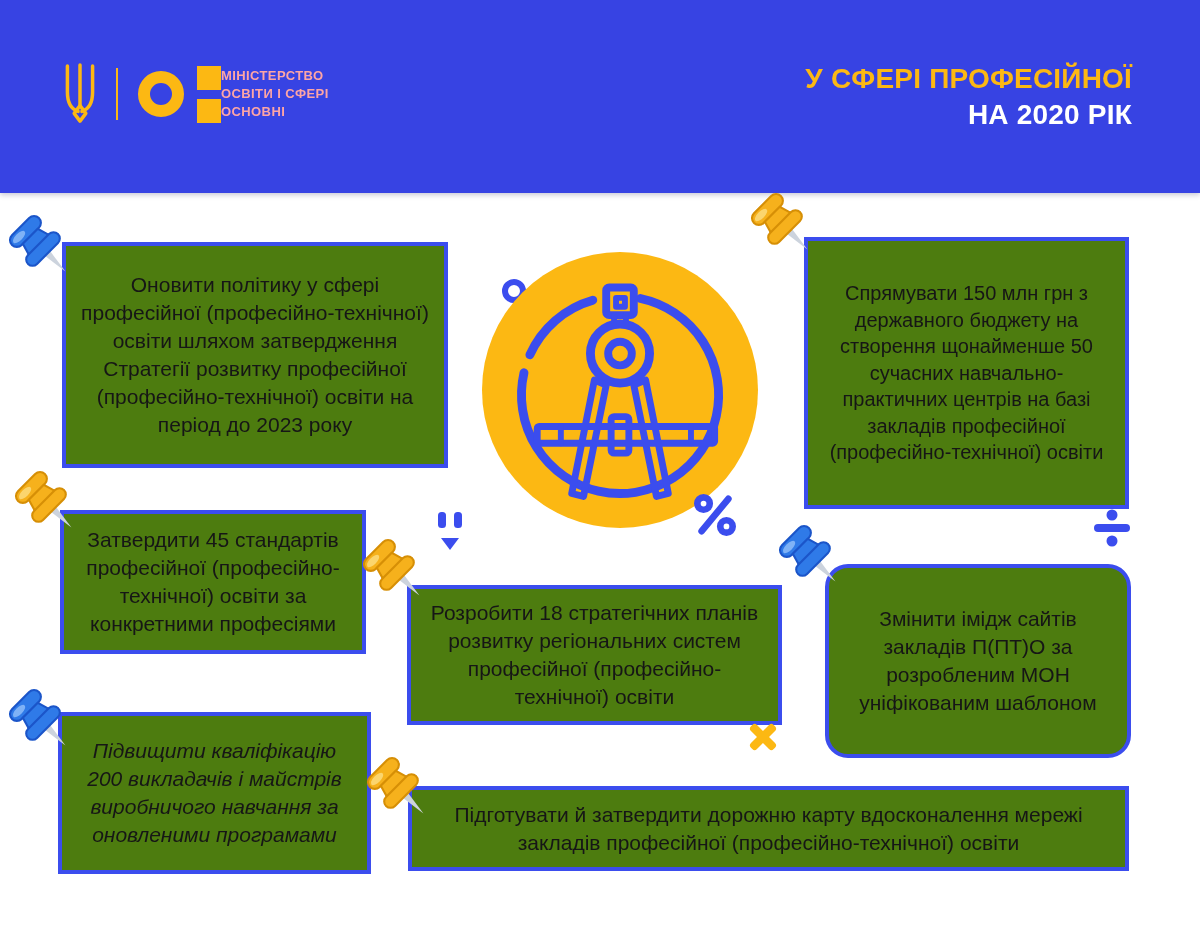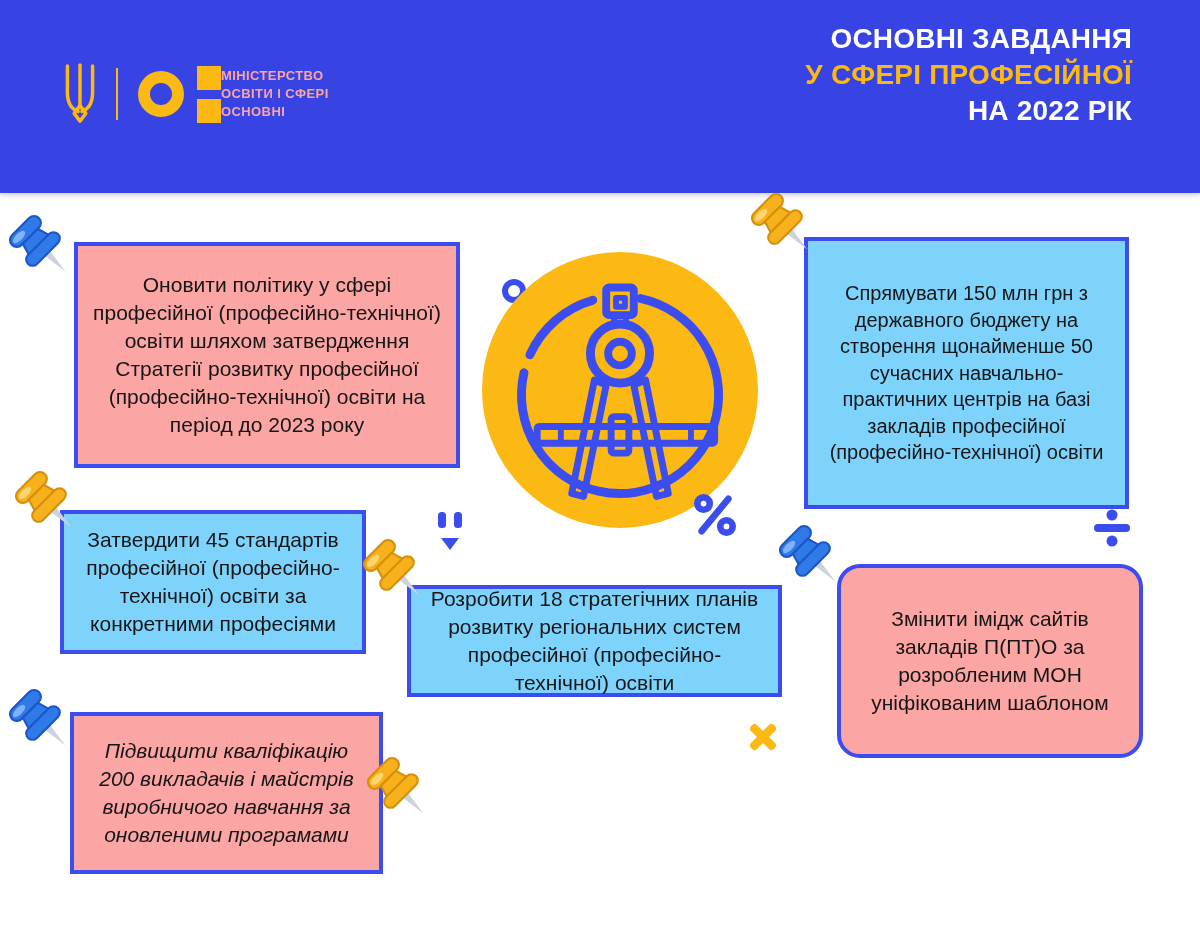--- a/index.html
+++ b/index.html
@@ -24,34 +24,34 @@
   .logo-colon span{width:24px;height:24px;background:#FCB813;display:block;}
   .logo-text{
     color:#fca5a5;font-size:13px;font-weight:700;
     line-height:1.36;letter-spacing:.4px;white-space:nowrap;
   }
   .title{
     position:absolute;right:68px;top:21px;text-align:right;
     font-weight:700;font-size:28px;line-height:36px;letter-spacing:.2px;
   }
   .t-white{color:#ffffff;}
-  .t-yellow{color:#FCB813;}
+  .t-yellow{color:#FCB813;margin-top:40px;}
   
   .card{
     position:absolute;box-sizing:border-box;border:4px solid #3B4DEE;
     display:flex;align-items:center;justify-content:center;text-align:center;
     padding:8px 14px;color:#161616;font-size:21px;line-height:1.33;font-weight:500;
   }
-  .card.yellow{background:#fca5a5;margin-left:12px;}
-  .card.white{background:#7dd3fc;}
+  .card.yellow{background:#4d7c0f;}
+  .card.white{background:#4d7c0f;}
   .card p{margin:0;}
   .card-a{left:62px;top:242px;width:386px;height:226px;}
   .card-b{left:60px;top:510px;width:306px;height:144px;}
   .card-c{left:58px;top:712px;width:313px;height:162px;font-style:italic;}
-  .card-d{left:407px;top:585px;width:375px;height:112px;}
+  .card-d{left:407px;top:585px;width:375px;height:140px;}
   .card-e{left:804px;top:237px;width:325px;height:272px;font-size:20px;}
   .card-f{left:825px;top:564px;width:306px;height:194px;border-radius:23px;}
   .card-g{left:408px;top:786px;width:721px;height:85px;}
   
   .pin{position:absolute;width:74px;height:74px;transform:rotate(-45deg);z-index:6;}
   .pin .pin-needle{fill:#ccd3dd;}
   .pin.blue .pin-head rect,.pin.blue .pin-head path{fill:#2F7AE8;stroke:#1B55C9;stroke-width:2px;}
   .pin.blue .pin-head ellipse{fill:#7FB2F6;stroke:none;}
   .pin.yellow .pin-head rect,.pin.yellow .pin-head path{fill:#F6B11C;stroke:#D68F06;stroke-width:2px;}
   .pin.yellow .pin-head ellipse{fill:#FBD56E;stroke:none;}
@@ -98,23 +98,22 @@
         <span></span>
         <span></span>
       </div>
       <div class="logo-text">
         <div>МІНІСТЕРСТВО</div>
         <div>ОСВІТИ І СФЕРІ</div>
         <div>ОСНОВНІ</div>
       </div>
     </div>
     <div class="title">
-      <div class="t-white">ОСНОВНІ ЗАВДАННЯ</div>
       <div class="t-yellow">У СФЕРІ ПРОФЕСІЙНОЇ</div>
-      <div class="t-white">НА 2022 РІК</div>
+      <div class="t-white">НА 2020 РІК</div>
     </div>
   </header>
 
   <section class="card yellow card-a">
     <p>Оновити політику у сфері професійної (професійно-технічної) освіти шляхом затвердження Стратегії розвитку професійної (професійно-технічної) освіти на період до 2023 року</p>
   </section>
 
   <section class="card white card-b">
     <p>Затвердити 45 стандартів професійної (професійно-технічної) освіти за конкретними професіями</p>
   </section>
@@ -128,20 +127,23 @@
   </section>
 
   <section class="card white card-e">
     <p>Спрямувати 150 млн грн з державного бюджету на створення щонайменше 50 сучасних навчально-практичних центрів на базі закладів професійної (професійно-технічної) освіти</p>
   </section>
 
   <section class="card yellow card-f">
     <p>Змінити імідж сайтів закладів П(ПТ)О за розробленим МОН уніфікованим шаблоном</p>
   </section>
 
+  <section class="card white card-g">
+    <p>Підготувати й затвердити дорожню карту вдосконалення мережі закладів професійної (професійно-технічної) освіти</p>
+  </section>
 
   <div class="ring-dot"></div>
 
   <div class="hero-circle">
     <svg viewBox="0 0 280 280" width="276" height="276">
       <g fill="none" stroke="#3B4DEE" stroke-width="9" stroke-linecap="round" stroke-linejoin="round">
         <path d="M160.8,47.2 A100,100 0 1 1 42.6,122.5"></path>
         <path d="M48.6,104.3 A100,100 0 0 1 112.4,48.9"></path>
         <rect x="126" y="36" width="28" height="28" rx="3" stroke-width="8"></rect>
         <rect x="136" y="46.5" width="9" height="9" stroke-width="6"></rect>

